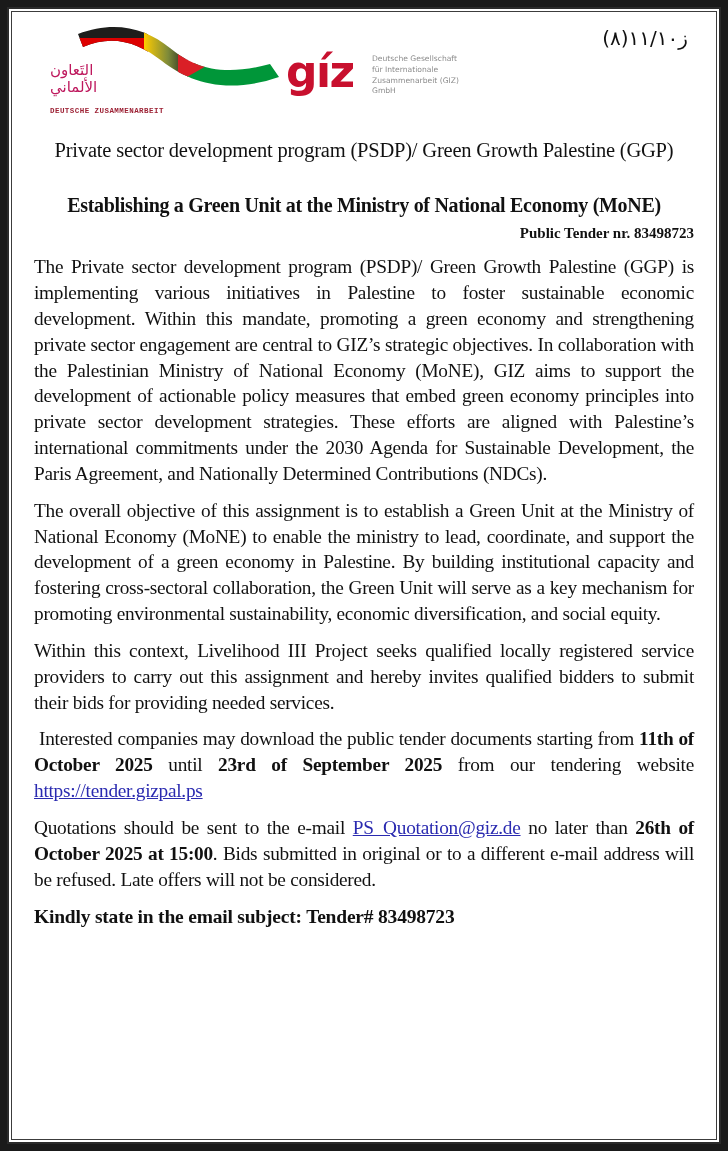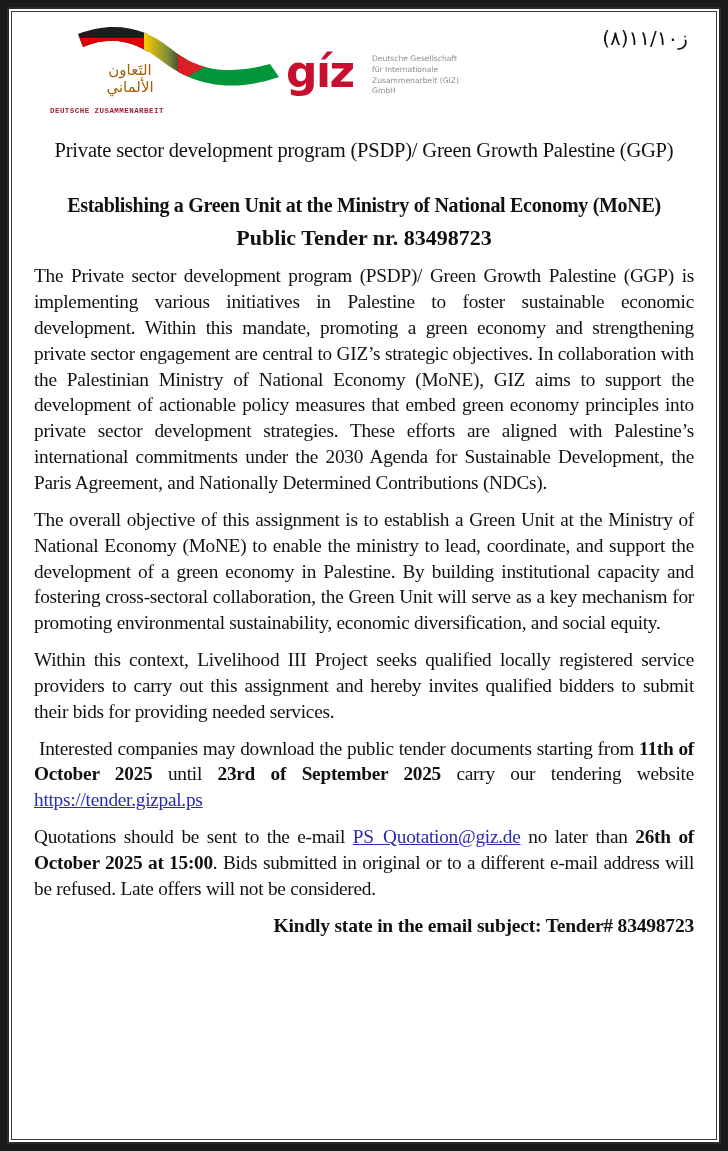--- a/index.html
+++ b/index.html
@@ -77,25 +77,25 @@
     top: 2px;
     width: 215px;
     height: 62px;
   }
 
   .coop-ar {
     position: absolute;
     left: 12px;
     top: 40px;
     width: 160px;
-    text-align: center;
+    text-align: left;
     font-family: "DejaVu Sans", sans-serif;
     font-size: 15px;
     line-height: 1.12;
-    color: #a16207;
+    color: #be185d;
     direction: rtl;
     letter-spacing: 0px;
   }
   .coop-de {
     position: absolute;
     left: 12px;
     top: 85px;
     width: 175px;
     text-align: left;
     font-family: Liberation Mono, monospace;
@@ -156,22 +156,22 @@
   }
   .t-main {
     text-align: center;
     font-size: 20px;
     font-weight: 700;
     line-height: 1.3;
     margin: 28px 0 0 0;
     letter-spacing: -0.3px;
   }
   .t-tender {
-    text-align: center;
-    font-size: 22px;
+    text-align: right;
+    font-size: 15px;
     font-weight: 700;
     line-height: 1.3;
     margin: 6px 0 0 0;
   }
 
   
   p.body {
     text-align: justify;
     text-justify: inter-word;
     font-size: 19.3px;
@@ -183,21 +183,21 @@
   p.body.lead-space { text-indent: 5px; }
 
   .b { font-weight: 700; }
 
   a.link, .link {
     color: #2a2ab0;
     text-decoration: underline;
   }
 
   .footer-line {
-    text-align: right;
+    text-align: left;
     font-size: 19.5px;
     font-weight: 700;
     margin: 13px 0 0 0;
     letter-spacing: -0.2px;
   }
 </style>
 </head>
 <body>
 
 <div id="page">
@@ -262,20 +262,20 @@
     <div class="t-program">Private sector development program (PSDP)/ Green Growth Palestine (GGP)</div>
     <div class="t-main">Establishing a Green Unit at the Ministry of National Economy (MoNE)</div>
     <div class="t-tender">Public Tender nr. 83498723</div>
 
     <p class="body">The Private sector development program (PSDP)/ Green Growth Palestine (GGP) is implementing various initiatives in Palestine to foster sustainable economic development. Within this mandate, promoting a green economy and strengthening private sector engagement are central to GIZ’s strategic objectives. In collaboration with the Palestinian Ministry of National Economy (MoNE), GIZ aims to support the development of actionable policy measures that embed green economy principles into private sector development strategies. These efforts are aligned with Palestine’s international commitments under the 2030 Agenda for Sustainable Development, the Paris Agreement, and Nationally Determined Contributions (NDCs).</p>
 
     <p class="body">The overall objective of this assignment is to establish a Green Unit at the Ministry of National Economy (MoNE) to enable the ministry to lead, coordinate, and support the development of a green economy in Palestine. By building institutional capacity and fostering cross-sectoral collaboration, the Green Unit will serve as a key mechanism for promoting environmental sustainability, economic diversification, and social equity.</p>
 
     <p class="body">Within this context, Livelihood III Project seeks qualified locally registered service providers to carry out this assignment and hereby invites qualified bidders to submit their bids for providing needed services.</p>
 
-    <p class="body lead-space"><span> Interested companies may download the public tender documents starting from </span><span class="b">11th of October 2025</span><span> until </span><span class="b">23rd of September 2025</span><span> carry our tendering website </span><a class="link" href="#">https://tender.gizpal.ps</a></p>
+    <p class="body lead-space"><span> Interested companies may download the public tender documents starting from </span><span class="b">11th of October 2025</span><span> until </span><span class="b">23rd of September 2025</span><span> from our tendering website </span><a class="link" href="#">https://tender.gizpal.ps</a></p>
 
     <p class="body"><span>Quotations should be sent to the e-mail </span><a class="link" href="#">PS_Quotation@giz.de</a><span> no later than </span><span class="b">26th of October 2025 at 15:00</span><span>. Bids submitted in original or to a different e-mail address will be refused. Late offers will not be considered.</span></p>
 
     <div class="footer-line">Kindly state in the email subject: Tender# 83498723</div>
 
   </div>
 </div>
 
 </body></html>

